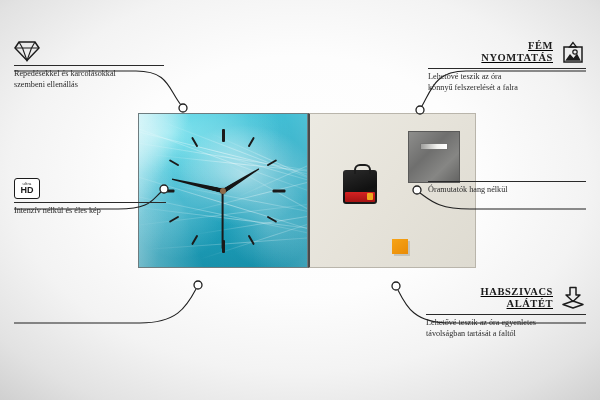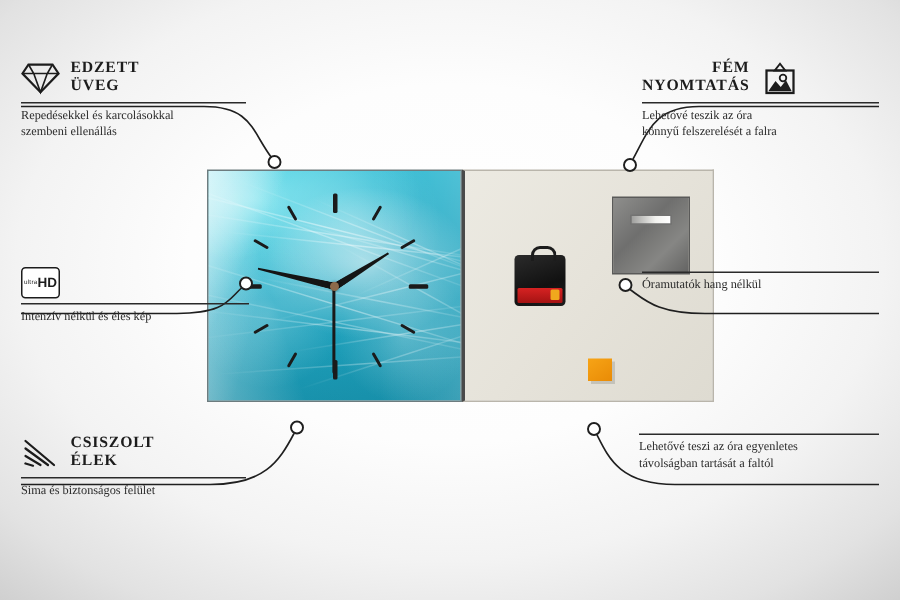--- a/index.html
+++ b/index.html
@@ -208,21 +208,21 @@
   }
 
   
   .callout { position: absolute; }
   .callout .head {
     display: flex;
     align-items: center;
     gap: 7px;
   }
   .callout.left .head { justify-content: flex-start; }
-  .callout.right .head { justify-content: flex-start; }
+  .callout.right .head { justify-content: flex-end; text-decoration: underline; }
   .title {
     font-family: "Liberation Serif", serif;
     font-size: 10.5px;
     font-weight: bold;
     letter-spacing: .55px;
     color: #1c1c1c;
     line-height: 1.18;
     white-space: nowrap;
   }
   .callout.right .title { text-align: right; }
@@ -242,21 +242,21 @@
 
   .icon { flex: 0 0 auto; display: block; }
 
   
   #icon-ultrahd {
     width: 24px;
     height: 19px;
     border: 1.4px solid #1c1c1c;
     border-radius: 3px;
     display: flex;
-    flex-direction: row;
+    flex-direction: column;
     align-items: center;
     justify-content: center;
     line-height: 1;
     background: #fff;
   }
   #icon-ultrahd .u {
     font-family: "Liberation Sans", sans-serif;
     font-size: 4.2px;
     letter-spacing: .2px;
     color: #1c1c1c;
@@ -374,53 +374,37 @@
     <path d="M586,323 L450,323 C414,323 406,306 398,290"></path>
     <circle cx="396" cy="286" r="4"></circle>
   </svg>
 
   <div class="callout left" style="left:14px; top:40px; width:150px;">
     <div class="head">
       <svg class="icon" width="26" height="22" viewBox="0 0 26 22">
         <path d="M5,2 H21 L25,8 L13,20.5 L1,8 Z" fill="none" stroke="#1c1c1c" stroke-width="1.5"></path>
         <path d="M1,8 H25 M5,2 L8.5,8 L13,20.5 L17.5,8 L21,2" fill="none" stroke="#1c1c1c" stroke-width="1.1"></path>
       </svg>
-      <div class="title"><span>EDZETT</span><br><span>ÜVEG</span></div>
     </div>
     <div class="rule"></div>
     <div class="desc">Repedésekkel és karcolásokkal
 szembeni ellenállás</div>
   </div>
 
   <div class="callout left" style="left:14px; top:178px; width:152px;">
     <div class="head">
       <div id="icon-ultrahd" class="icon">
         <span class="u">ultra</span>
         <span class="hd">HD</span>
       </div>
     </div>
     <div class="rule"></div>
     <div class="desc">Intenzív nélkül és éles kép</div>
   </div>
 
-  <div class="callout left" style="left:14px; top:290px; width:150px;">
-    <div class="head">
-      <svg class="icon" width="26" height="22" viewBox="0 0 26 22">
-        <g stroke="#1c1c1c" stroke-width="1.5" stroke-linecap="round">
-          <line x1="3" y1="3" x2="22" y2="19"></line>
-          <line x1="3" y1="8" x2="18" y2="19"></line>
-          <line x1="3" y1="13" x2="13" y2="19"></line>
-          <line x1="3" y1="18" x2="8" y2="19.5"></line>
-        </g>
-      </svg>
-      <div class="title"><span>CSISZOLT</span><br><span>ÉLEK</span></div>
-    </div>
-    <div class="rule"></div>
-    <div class="desc">Sima és biztonságos felület</div>
-  </div>
 
   <div class="callout right" style="right:14px; top:40px; width:158px;">
     <div class="head">
       <div class="title"><span>FÉM</span><br><span>NYOMTATÁS</span></div>
       <svg class="icon" width="26" height="23" viewBox="0 0 26 23">
         <path d="M13,1.5 L9.5,6 H16.5 Z" fill="none" stroke="#1c1c1c" stroke-width="1.3"></path>
         <rect x="4" y="6" width="18" height="15" fill="none" stroke="#1c1c1c" stroke-width="1.5"></rect>
         <circle cx="15" cy="11" r="2.2" fill="none" stroke="#1c1c1c" stroke-width="1.2"></circle>
         <path d="M5.2,19.8 L10,13 L13.5,17 L17,12.5 L20.8,19.8 Z" fill="#1c1c1c"></path>
       </svg>
@@ -429,18 +413,25 @@
     <div class="desc">Lehetővé teszik az óra
 könnyű felszerelését a falra</div>
   </div>
 
   <div class="callout right" style="right:14px; top:178px; width:158px;">
     <div class="rule"></div>
     <div class="desc">Óramutatók hang nélkül</div>
   </div>
 
   <div class="callout right" style="right:14px; top:286px; width:160px;">
+    <div class="head">
+      <div class="title"><span>HABSZIVACS</span><br><span>ALÁTÉT</span></div>
+      <svg class="icon" width="26" height="24" viewBox="0 0 26 24">
+        <path d="M10,1.5 H16 V9 H20 L13,15.5 L6,9 H10 Z" fill="none" stroke="#1c1c1c" stroke-width="1.5" stroke-linejoin="round"></path>
+        <path d="M13,15 L3,18.5 L13,22 L23,18.5 Z" fill="none" stroke="#1c1c1c" stroke-width="1.5" stroke-linejoin="round"></path>
+      </svg>
+    </div>
     <div class="rule"></div>
-    <div class="desc">Lehetővé teszi az óra egyenletes
+    <div class="desc">Lehetővé teszik az óra egyenletes
 távolságban tartását a faltól</div>
   </div>
 
 </div>
 
 </body></html>

